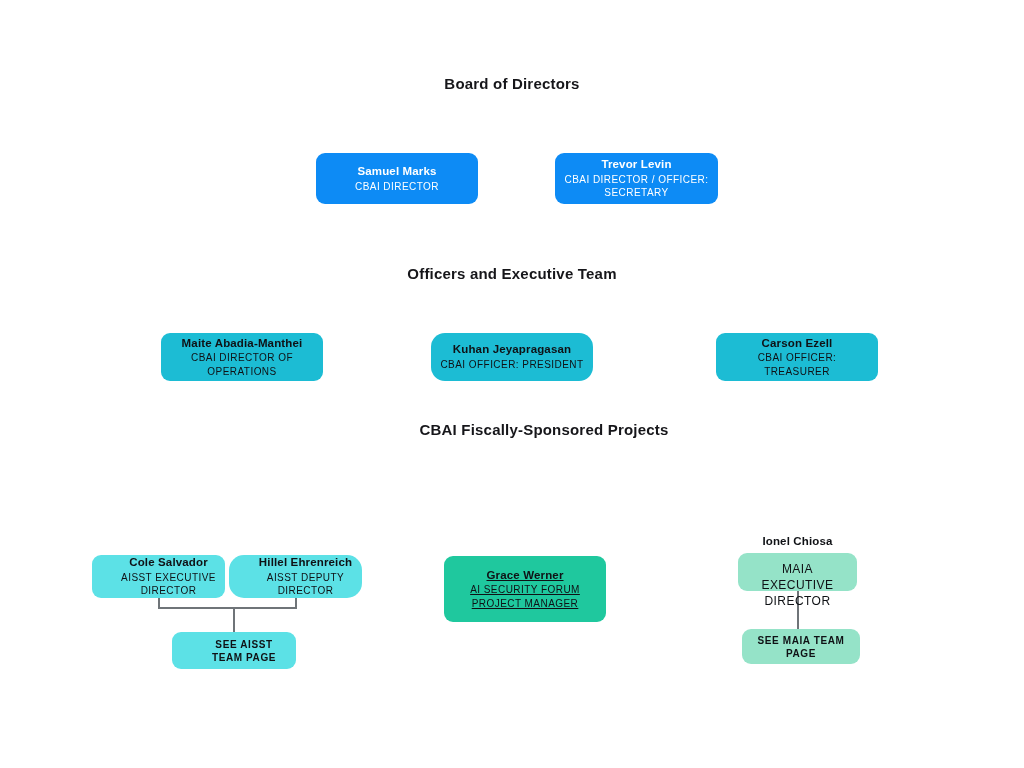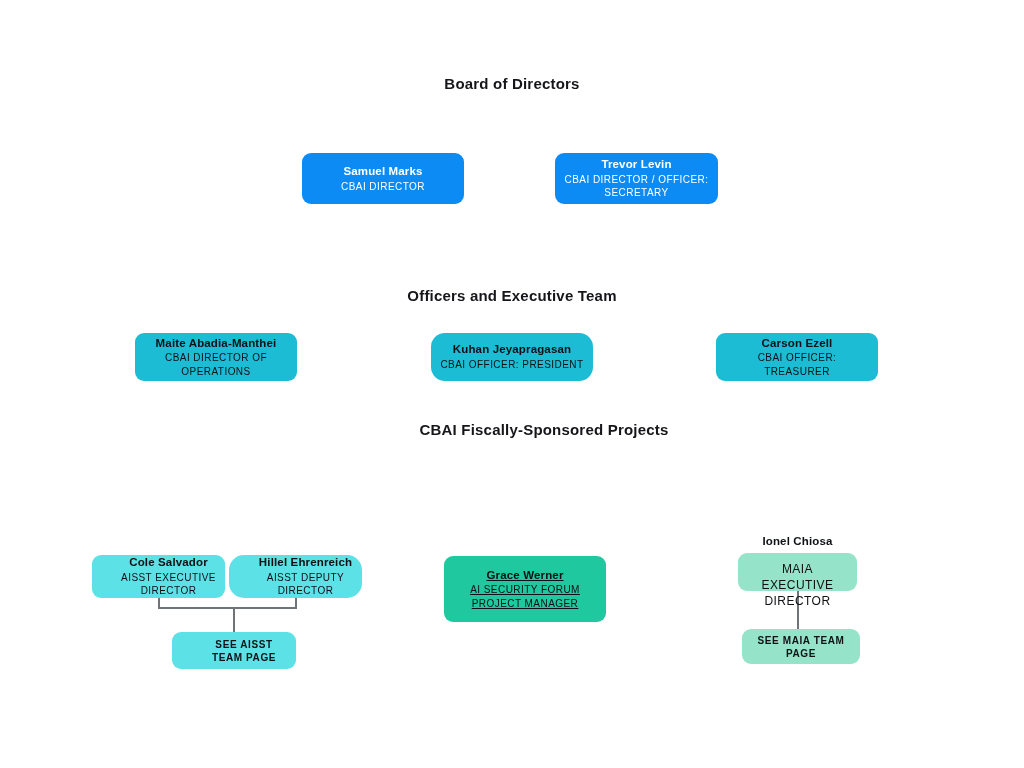--- a/index.html
+++ b/index.html
@@ -25,21 +25,21 @@
     position: absolute;
     width: 100%;
     left: 0;
     text-align: center;
     font-size: 15px;
     font-weight: bold;
     letter-spacing: 0.2px;
     color: #16161a;
   }
   #heading-board      { top: 75px; }
-  #heading-officers   { top: 265px; margin-top: 22px; }
+  #heading-officers   { top: 265px; }
   #heading-projects   { top: 421px; padding-left: 32px; }
 
   
   .node {
     position: absolute;
     box-sizing: border-box;
     border-radius: 9px;
     display: flex;
     flex-direction: column;
     align-items: center;
@@ -83,33 +83,33 @@
   .connector.v { width: 1.5px; }
   .connector.h { height: 1.5px; }
 </style>
 </head>
 <body>
 
 <div class="chart-root">
 
   <div class="section-heading" id="heading-board">Board of Directors</div>
 
-  <div class="node c-blue" id="node-samuel" style="left:302px; top:153px; width:162px; height:51px;">
+  <div class="node c-blue" id="node-samuel" style="left:316px; top:153px; width:162px; height:51px;">
     <div class="name">Samuel Marks</div>
     <div class="role">CBAI DIRECTOR</div>
   </div>
 
   <div class="node c-blue" id="node-trevor" style="left:555px; top:153px; width:163px; height:51px;">
     <div class="name">Trevor Levin</div>
     <div class="role">CBAI DIRECTOR / OFFICER: SECRETARY</div>
   </div>
 
   <div class="section-heading" id="heading-officers">Officers and Executive Team</div>
 
-  <div class="node c-teal" id="node-maite" style="left:135px; top:333px; width:162px; height:48px;align-items:center;">
+  <div class="node c-teal" id="node-maite" style="left:161px; top:333px; width:162px; height:48px;align-items:center;">
     <div class="name">Maite Abadia-Manthei</div>
     <div class="role">CBAI DIRECTOR OF OPERATIONS</div>
   </div>
 
   <div class="node c-teal" id="node-kuhan" style="left:431px; top:333px; width:162px; height:48px;border-radius:14px;">
     <div class="name">Kuhan Jeyapragasan</div>
     <div class="role">CBAI OFFICER: PRESIDENT</div>
   </div>
 
   <div class="node c-teal" id="node-carson" style="left:716px; top:333px; width:162px; height:48px;">

